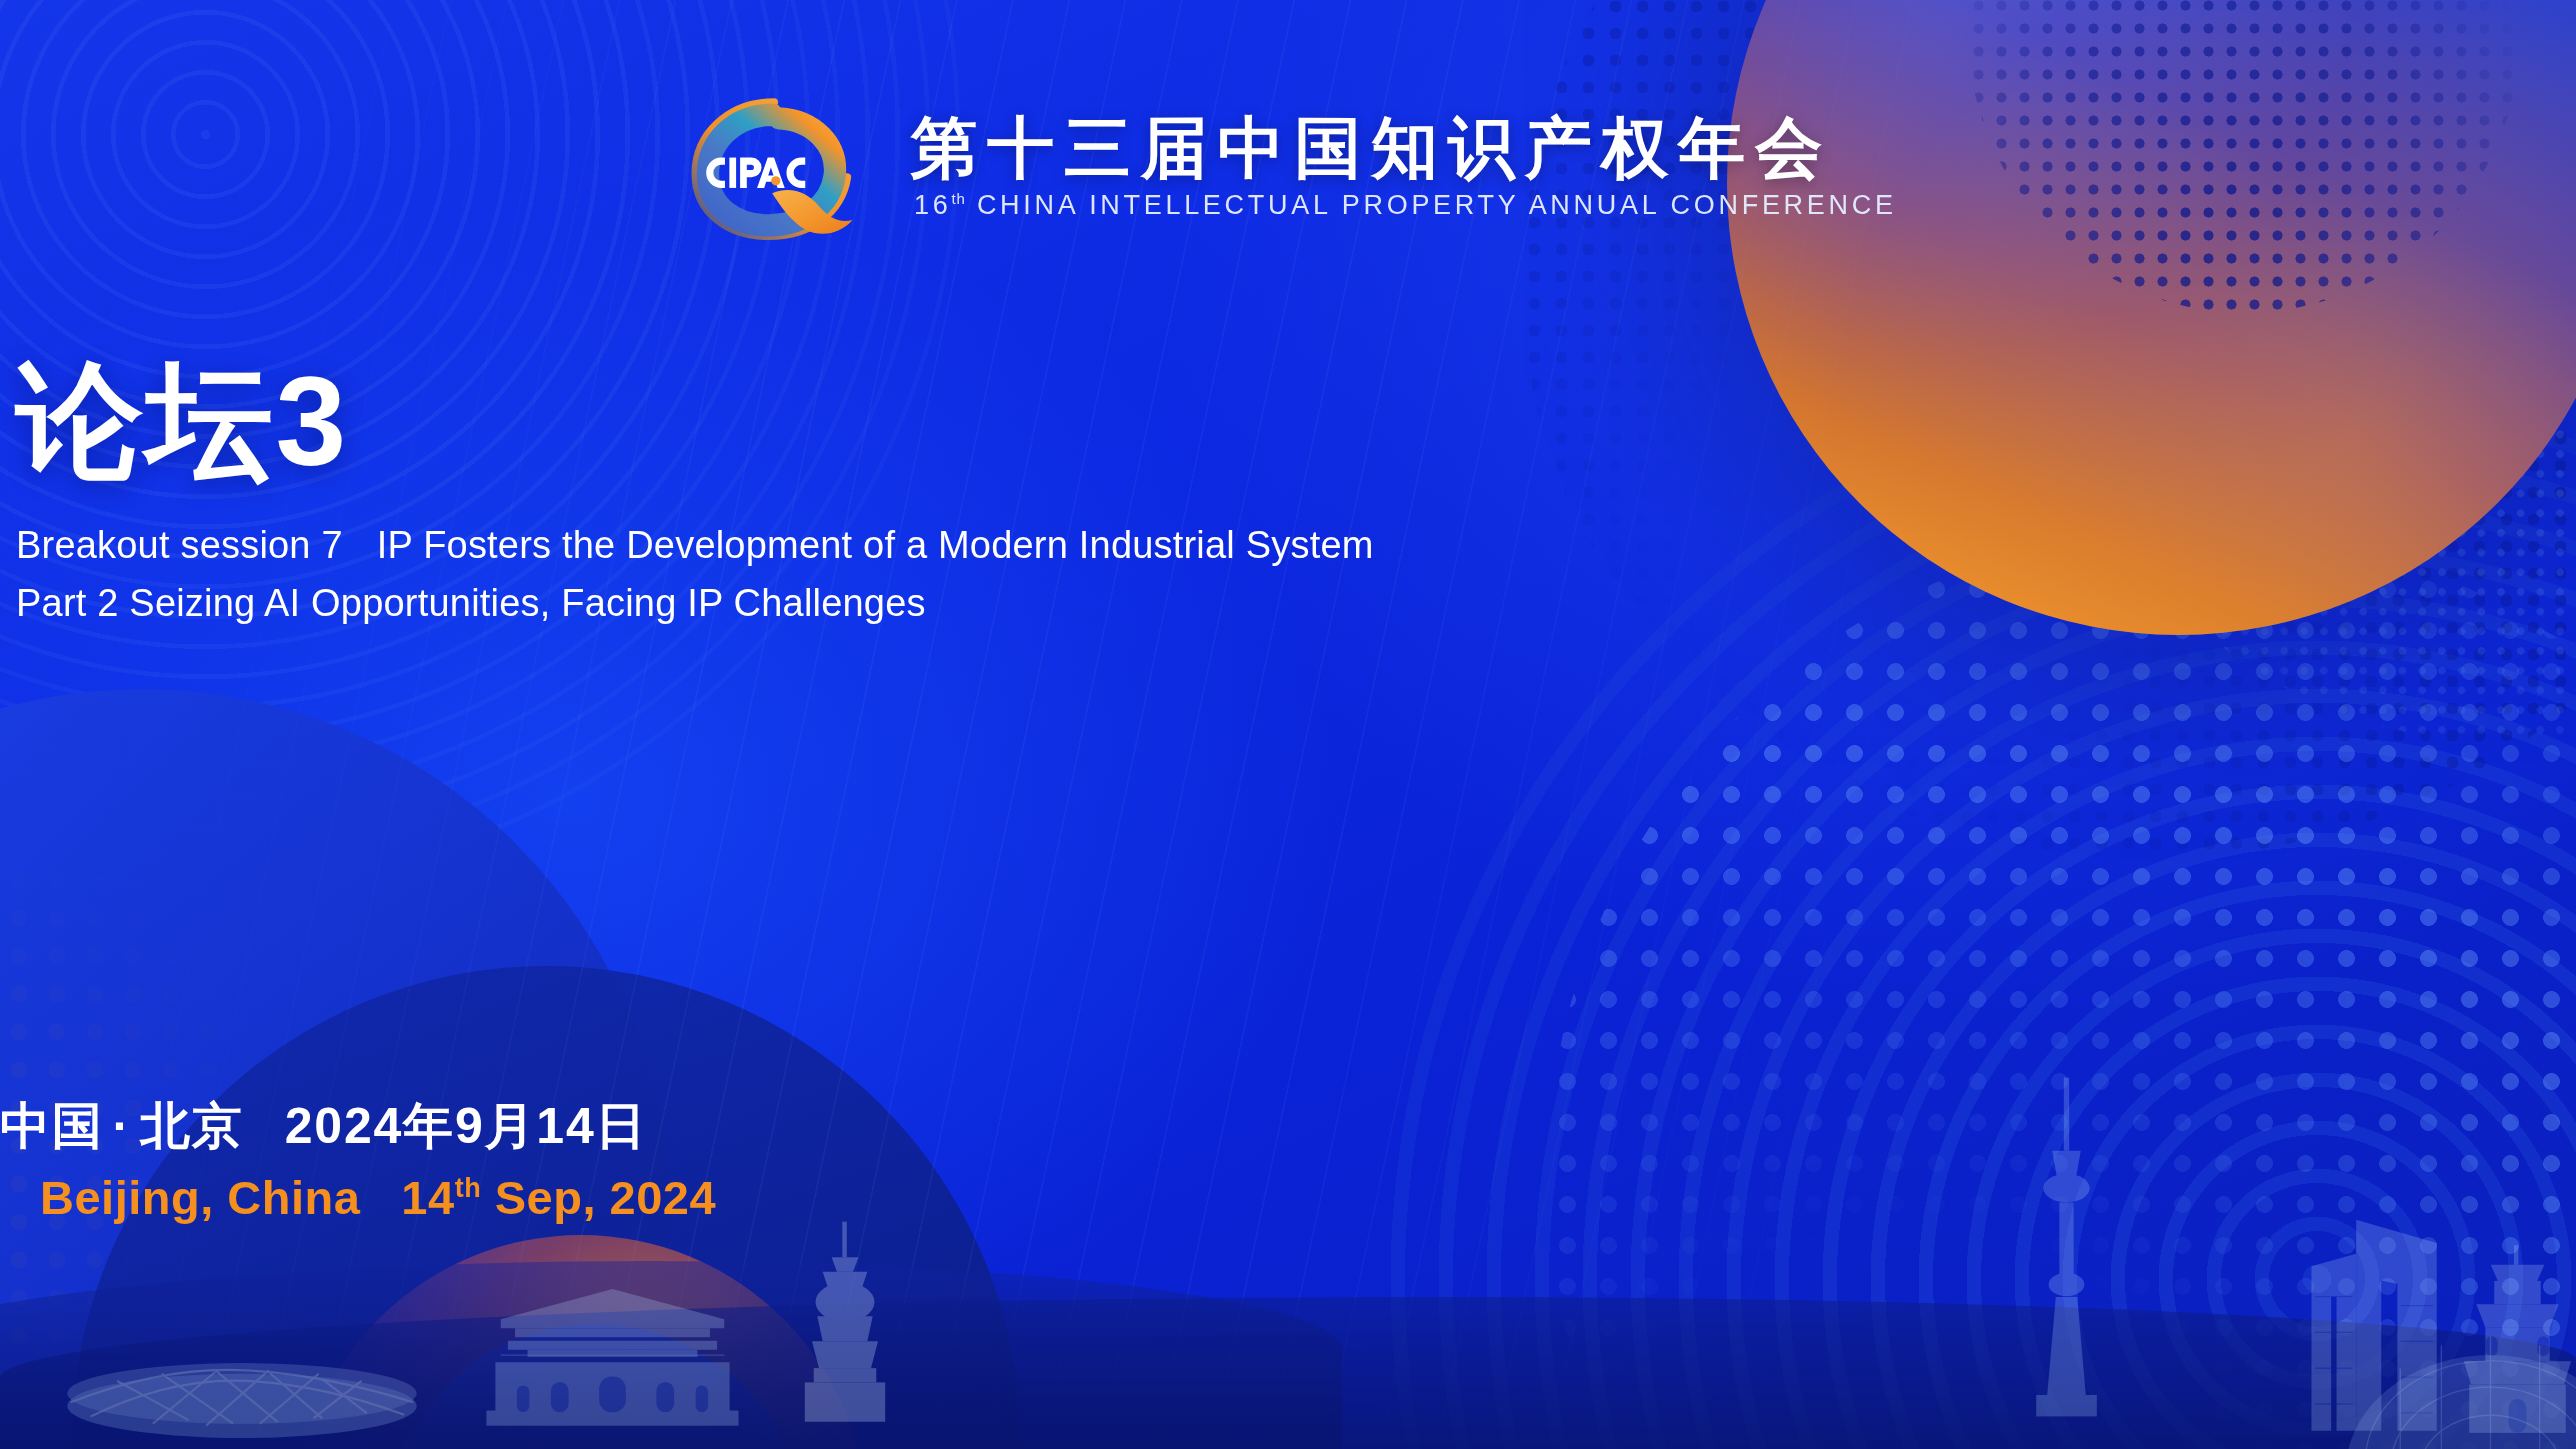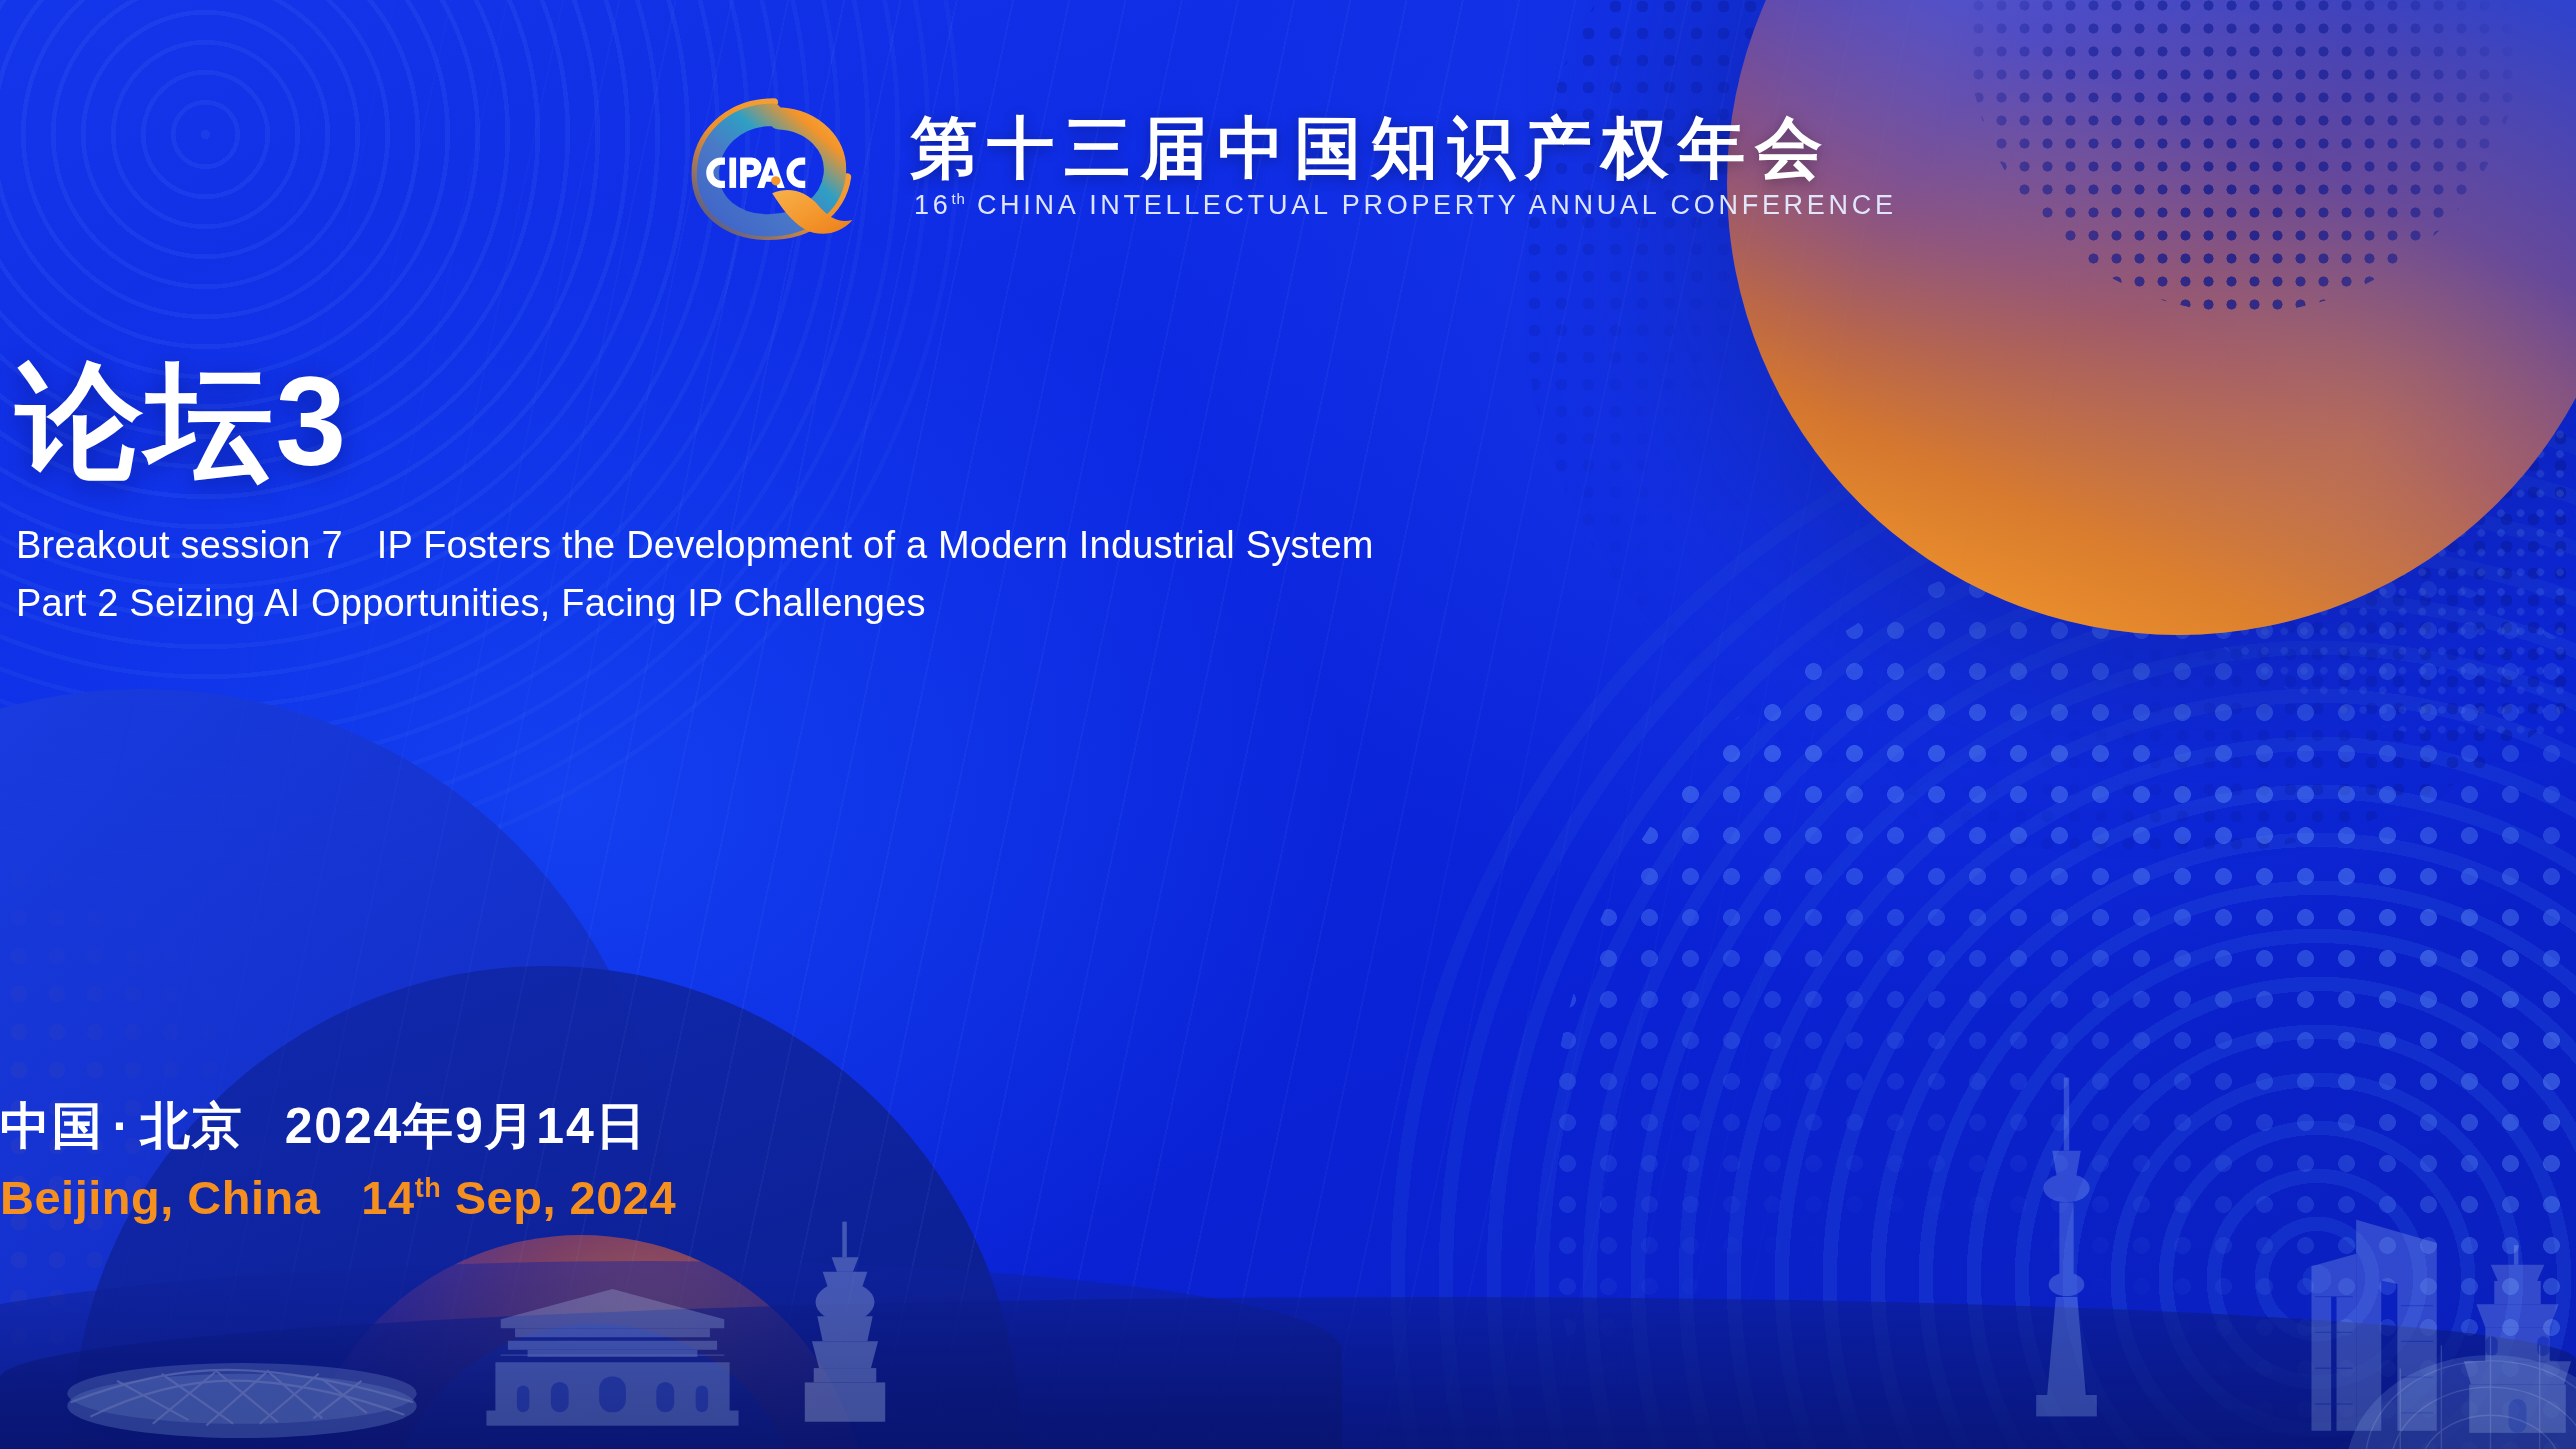--- a/index.html
+++ b/index.html
@@ -225,21 +225,21 @@
   .gap-wide { display:inline-block; width:34px; }
 
   
   .venue { position:absolute; left:0; right:0; top:1093px; text-align:left; }
   .venue-cn {
     font-size:50px; font-weight:700; color:#fff; letter-spacing:1.8px;
     white-space:nowrap; line-height:1.34;
   }
   .venue-en {
     font-size:47px; font-weight:700; letter-spacing:0.5px;
-    white-space:nowrap; line-height:1.34; margin-top:7.2px;
+    white-space:nowrap; line-height:1.34; margin-top:7.2px;padding-left:40px;
   }
   .venue-en sup { font-size:27px; vertical-align:super; }
   .sep-dot { display:inline-block; padding:0 9px; }
   .sp-lg { display:inline-block; width:41px; }
 </style>
 </head>
 <body>
 
 <div id="poster">
 

